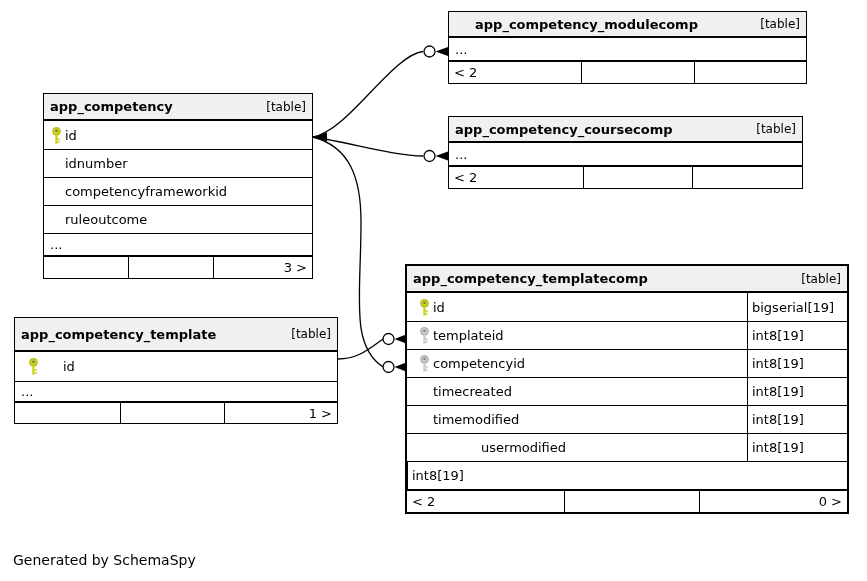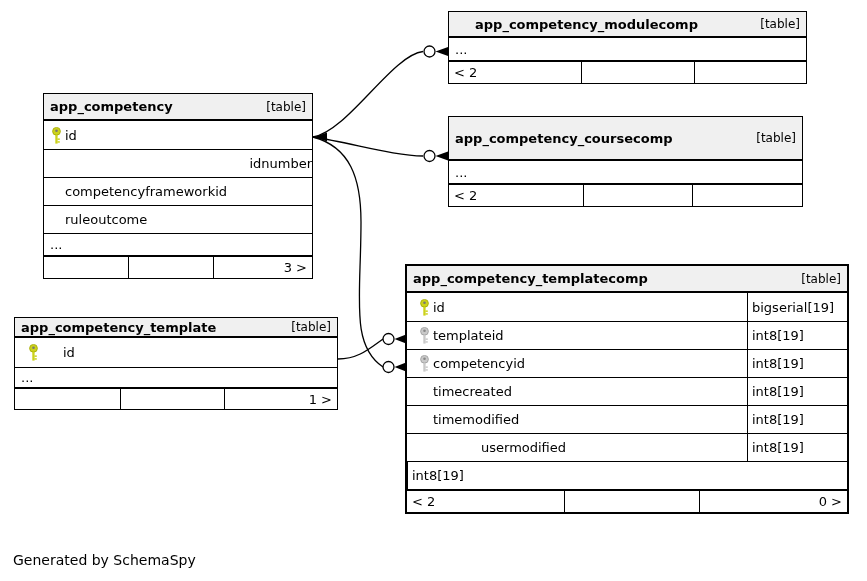--- a/index.html
+++ b/index.html
@@ -67,21 +67,21 @@
     </div>
     <div class="ellipsisrow first" style="height:22px; border-top:none;">...</div>
     <div class="tfoot" style="height:23px;">
       <div class="fcell c1" style="width:132px;">&lt; 2</div>
       <div class="fcell c2" style="width:113px;"></div>
       <div class="fcell c3" style="flex:1;"></div>
     </div>
   </div>
 
   <div class="dbtable" style="left:448px; top:116px; width:355px;">
-    <div class="thead" style="height:44px;">
+    <div class="thead" style="height:26px;">
       <span class="tname">app_competency_coursecomp</span>
       <span class="ttag">[table]</span>
     </div>
     <div class="ellipsisrow first" style="height:22px; border-top:none;">...</div>
     <div class="tfoot" style="height:23px;">
       <div class="fcell c1" style="width:134px;">&lt; 2</div>
       <div class="fcell c2" style="width:109px;"></div>
       <div class="fcell c3" style="flex:1;"></div>
     </div>
   </div>
@@ -94,39 +94,39 @@
     <div class="trow first" style="height:28px; padding-left:7px;">
       <svg class="key pk" width="11" height="17" viewBox="0 0 11 17">
         <circle cx="5.5" cy="4.3" r="3.9" fill="currentColor" stroke="#a3a800" stroke-width="0.8"></circle>
         <circle cx="5.5" cy="3.7" r="1.3" fill="#777"></circle>
         <rect x="4.3" y="8" width="2.3" height="8.6" fill="currentColor"></rect>
         <rect x="6.4" y="11.4" width="2.4" height="1.5" fill="currentColor"></rect>
         <rect x="6.4" y="14.2" width="2.4" height="1.5" fill="currentColor"></rect>
       </svg>
       <span>id</span>
     </div>
-    <div class="trow" style="height:28px; padding-left:21px;justify-content:flex-end;">
+    <div class="trow" style="height:28px; padding-left:21px;">
       <span>idnumber</span>
     </div>
     <div class="trow" style="height:28px; padding-left:21px;">
       <span>competencyframeworkid</span>
     </div>
     <div class="trow" style="height:28px; padding-left:21px;">
       <span>ruleoutcome</span>
     </div>
     <div class="ellipsisrow" style="height:22px;">...</div>
     <div class="tfoot" style="height:23px;">
       <div class="fcell c1" style="width:84px;"></div>
       <div class="fcell c2" style="width:85px;"></div>
       <div class="fcell c3" style="flex:1;">3 &gt;</div>
     </div>
   </div>
 
   <div class="dbtable" style="left:14px; top:317px; width:324px;">
-    <div class="thead" style="height:20px;">
+    <div class="thead" style="height:34px;">
       <span class="tname">app_competency_template</span>
       <span class="ttag">[table]</span>
     </div>
     <div class="trow first" style="height:29px; padding-left:13px;">
       <svg class="key pk" width="11" height="17" viewBox="0 0 11 17" style="margin-right:24px;">
         <circle cx="5.5" cy="4.3" r="3.9" fill="currentColor" stroke="#a3a800" stroke-width="0.8"></circle>
         <circle cx="5.5" cy="3.7" r="1.3" fill="#777"></circle>
         <rect x="4.3" y="8" width="2.3" height="8.6" fill="currentColor"></rect>
         <rect x="6.4" y="11.4" width="2.4" height="1.5" fill="currentColor"></rect>
         <rect x="6.4" y="14.2" width="2.4" height="1.5" fill="currentColor"></rect>

